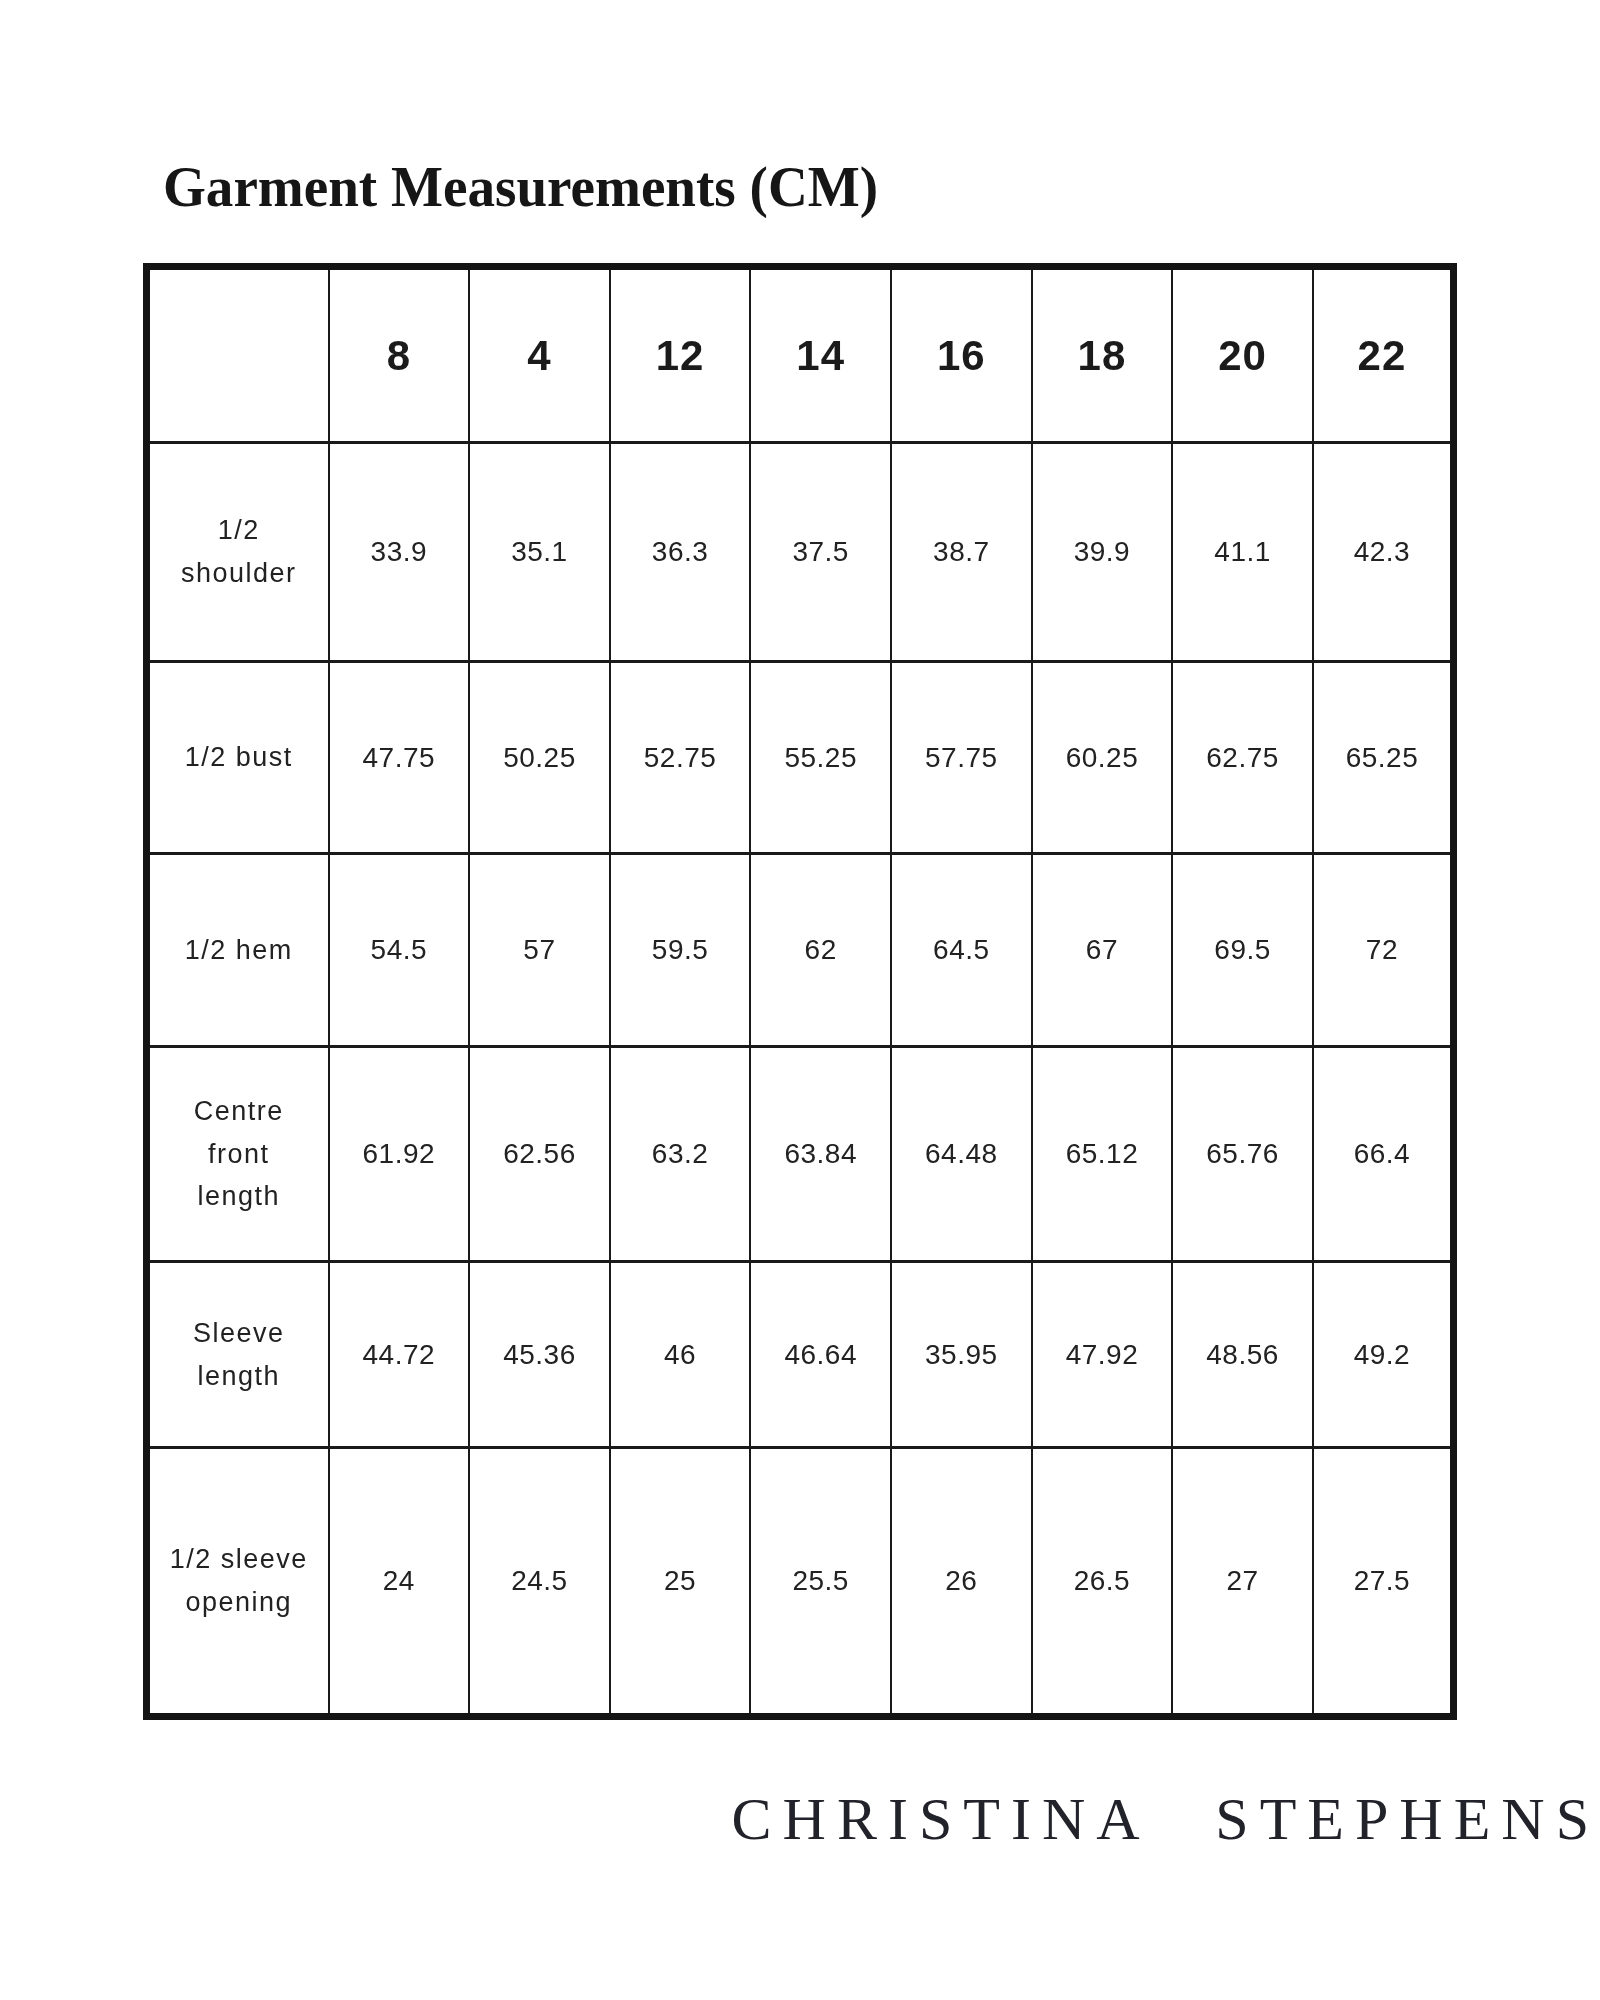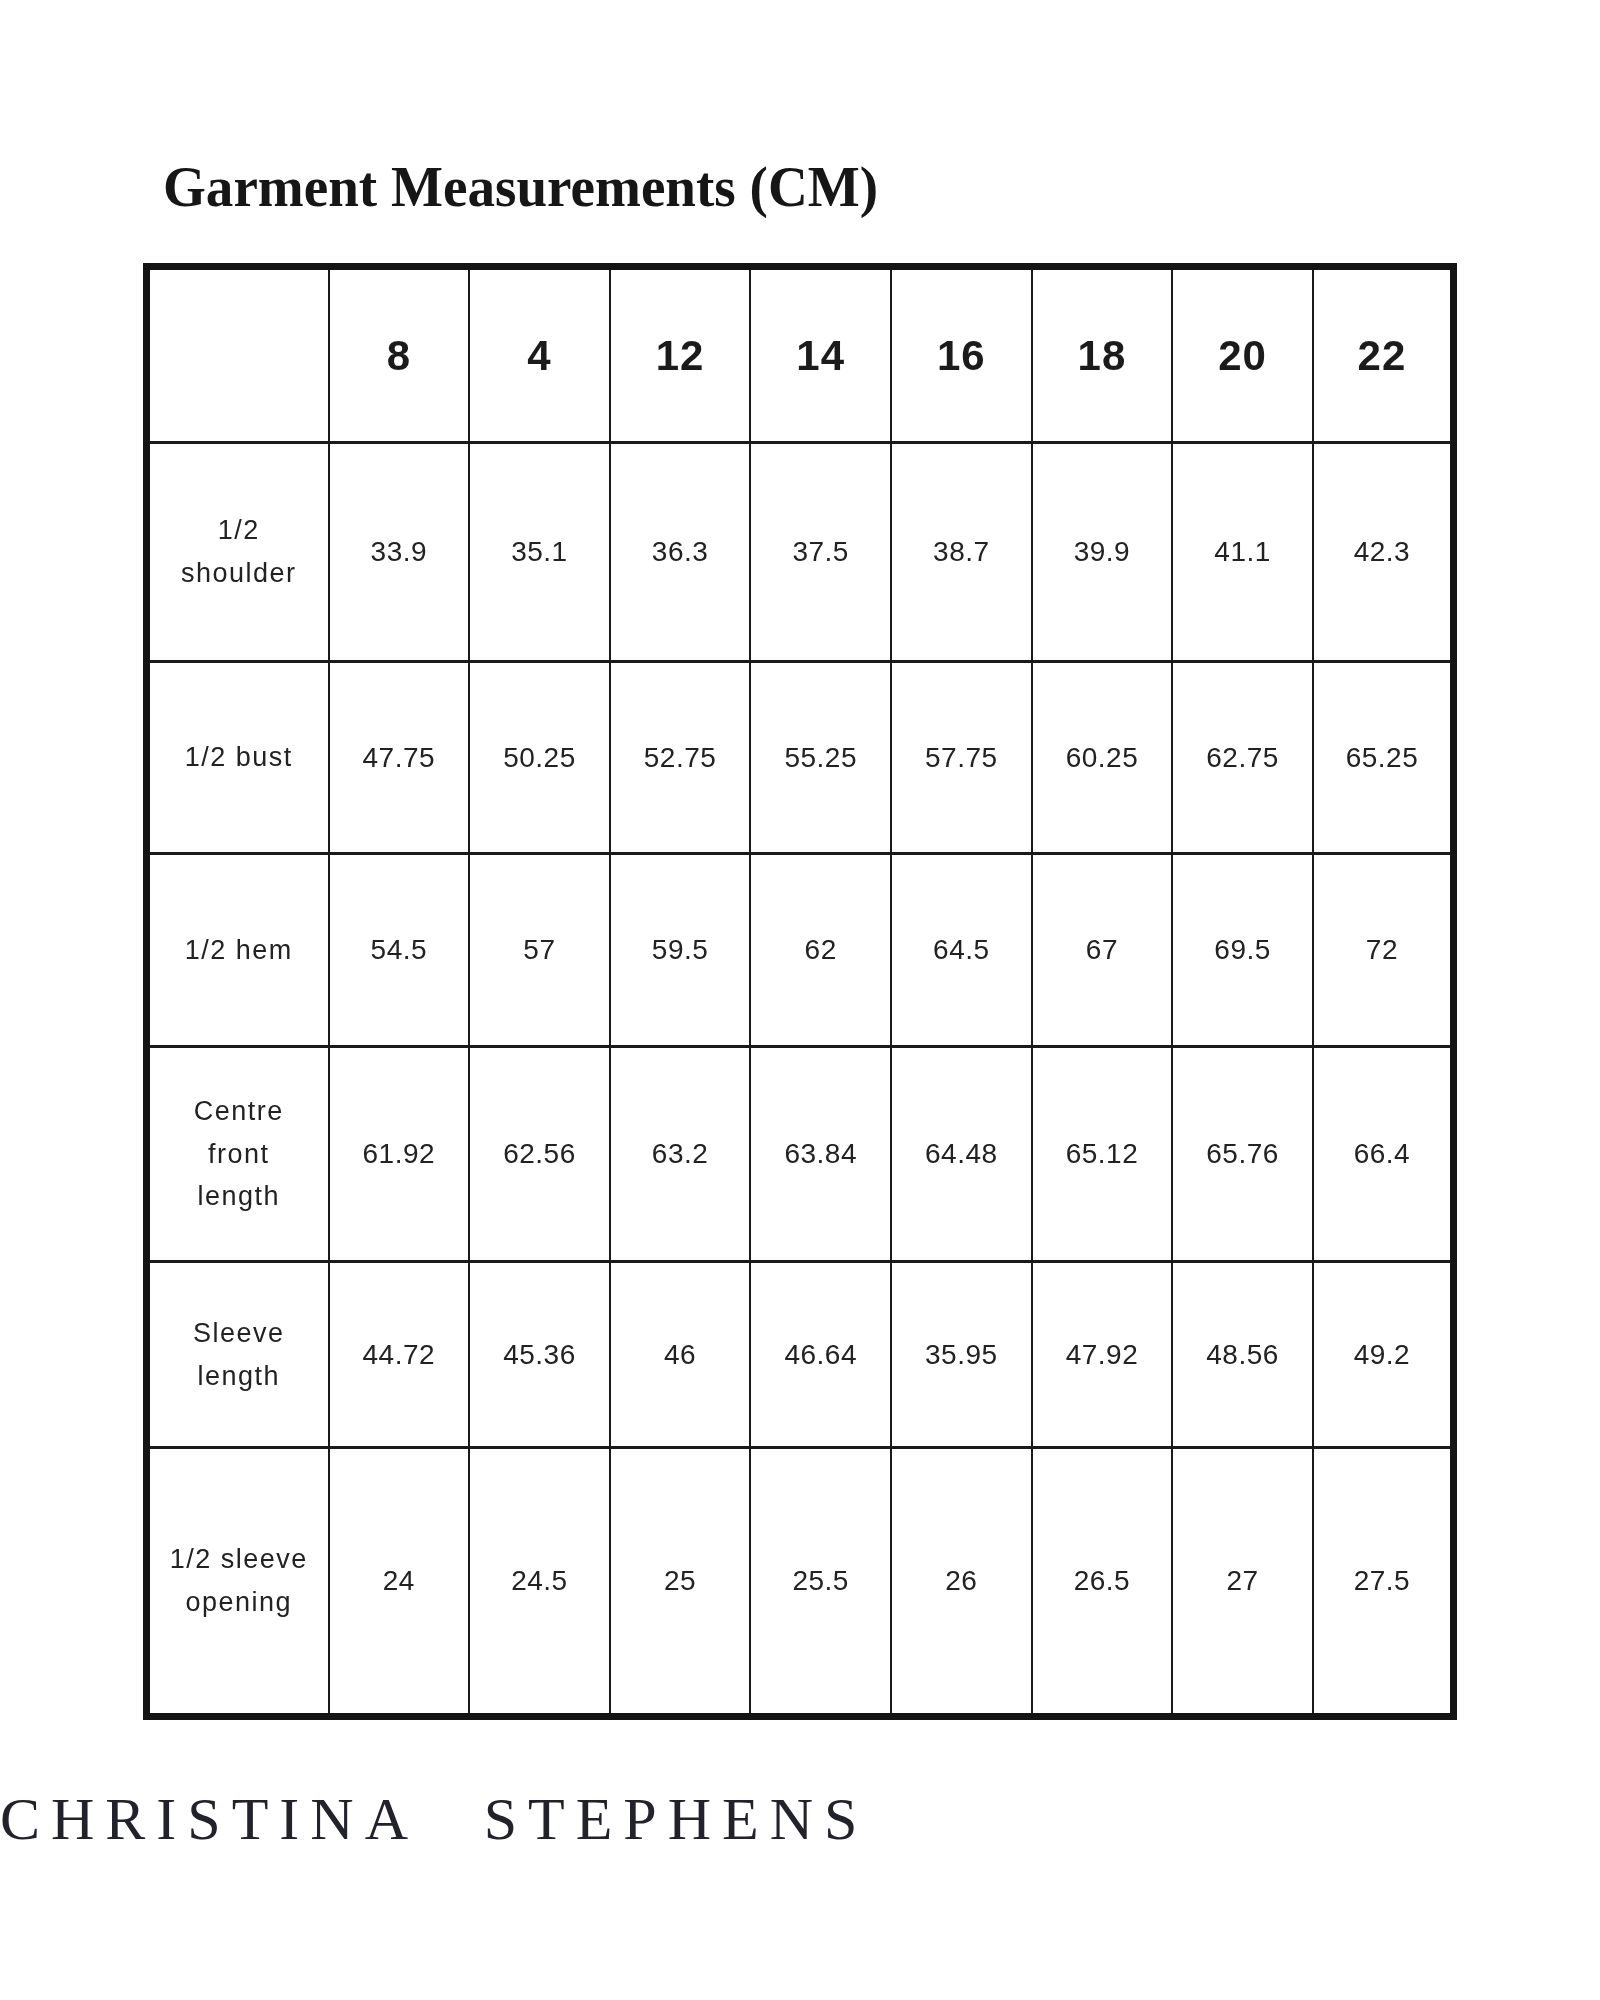--- a/index.html
+++ b/index.html
@@ -78,21 +78,21 @@
   .size-chart tr.r-2 { height: 193px; }
   .size-chart tr.r-3 { height: 215px; }
   .size-chart tr.r-4 { height: 186px; }
   .size-chart tr.r-5 { height: auto; }
   .brand-footer {
     position: absolute;
     left: 0;
     right: 0;
     top: 1789px;
     margin: 0;
-    text-align: left;
+    text-align: right;
     font-family: "Liberation Serif", serif;
     font-weight: 400;
     font-size: 60px;
     line-height: 1.0;
     letter-spacing: 11px;
     word-spacing: 42px;
     color: #22222a;
     white-space: nowrap;
   }
 </style>

